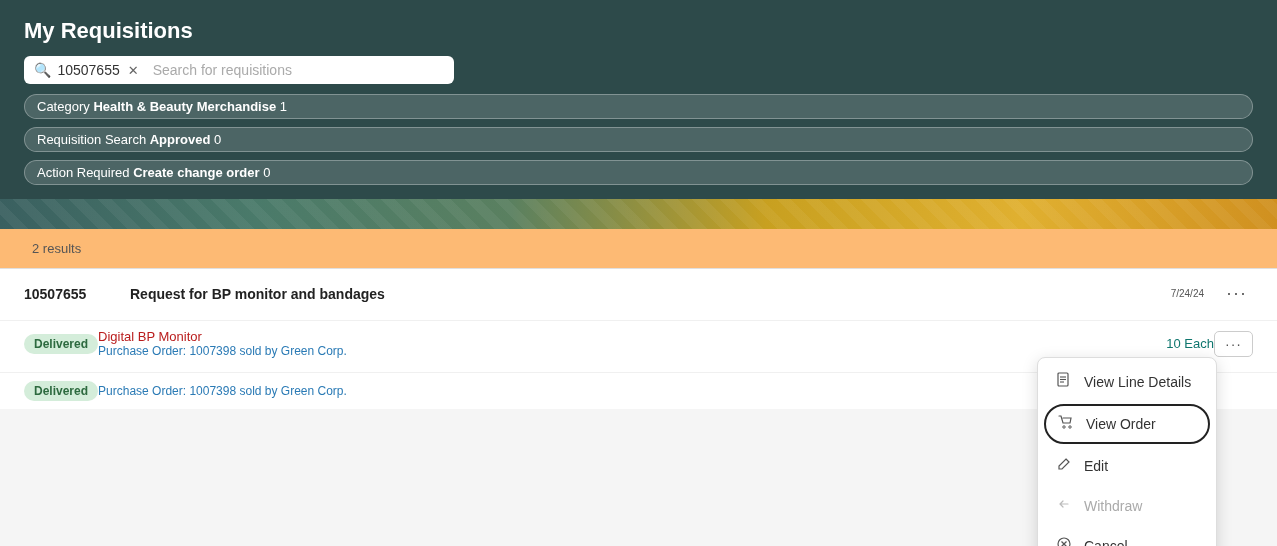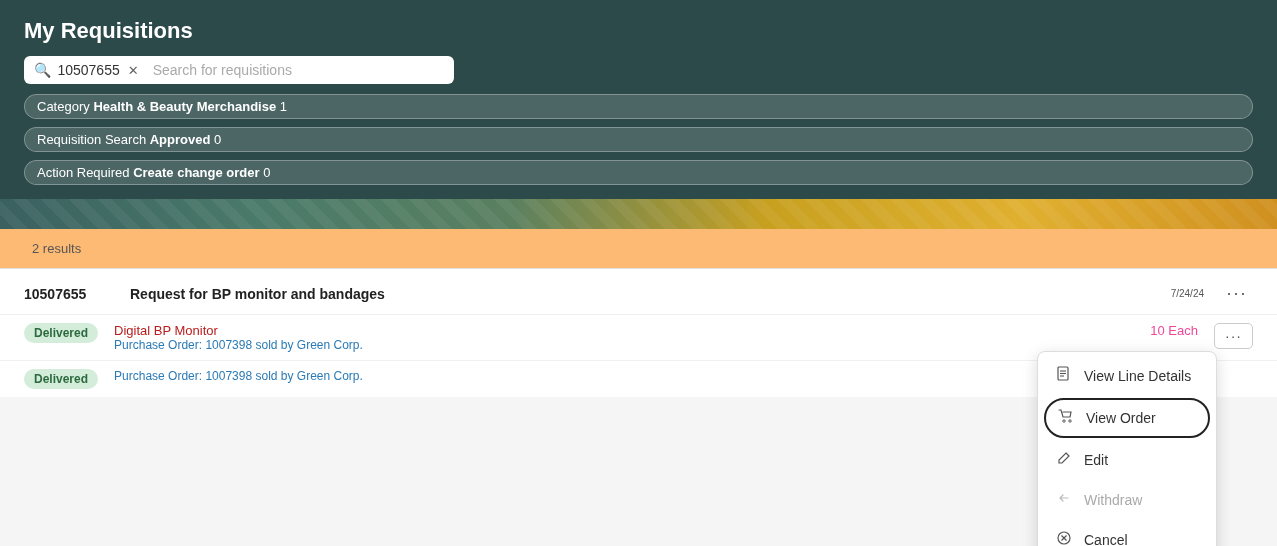--- a/index.html
+++ b/index.html
@@ -134,25 +134,25 @@
       color: #555;
       font-size: 18px;
       padding: 2px 6px;
       border-radius: 4px;
       letter-spacing: 1px;
     }
 
     
     .line-item {
       display: flex;
-      align-items: flex-start;
+      align-items: center;
       padding: 8px 24px 8px;
-      gap: 16px;
       border-top: 1px solid #f0f0f0;
       position: relative;
+      margin-top: 6px;
     }
     .status-badge {
       background: #d4edda;
       color: #2d6a3f;
       font-size: 12px;
       font-weight: 600;
       padding: 3px 10px;
       border-radius: 12px;
       min-width: 72px;
       text-align: center;
@@ -165,21 +165,21 @@
       color: #b91c1c;
       font-weight: 500;
     }
     .line-po {
       font-size: 12px;
       color: #2a7ab5;
       cursor: pointer;
     }
     .line-qty {
       font-size: 13px;
-      color: #ec4899;
+      color: #0f766e;
       min-width: 60px;
       text-align: right;
     }
     .line-more-btn {
       background: #fff;
       border: 1px solid #ccc;
       border-radius: 5px;
       cursor: pointer;
       color: #555;
       font-size: 14px;

